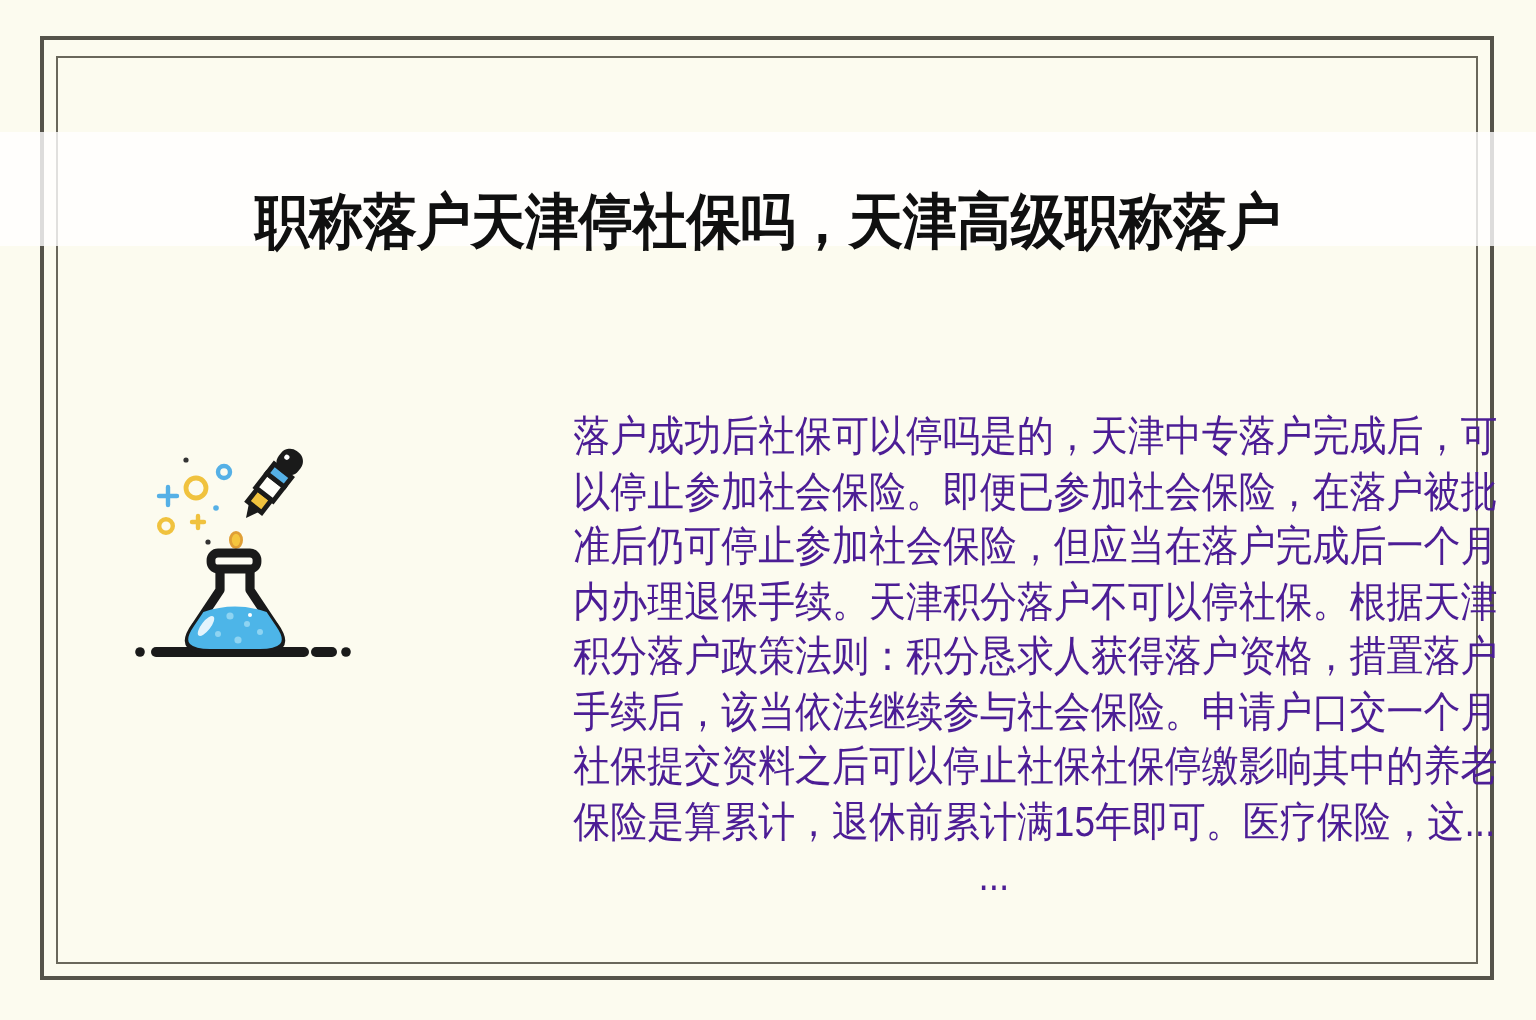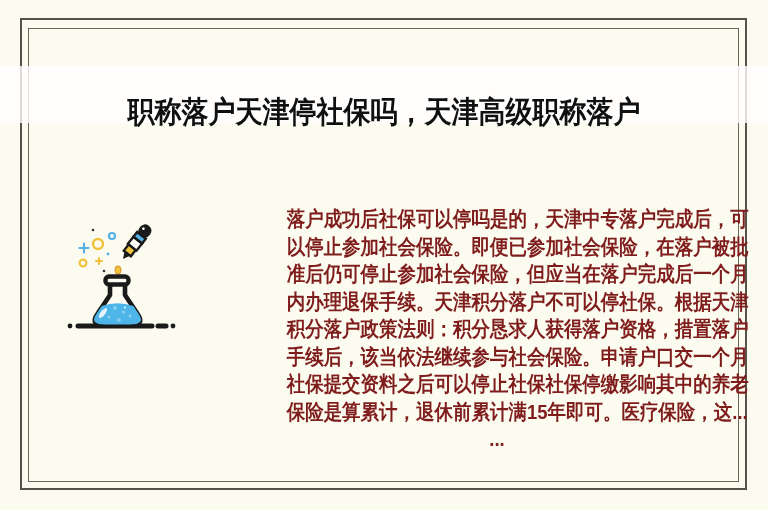--- a/index.html
+++ b/index.html
@@ -44,22 +44,22 @@
   }
   .illustration {
     position: absolute;
     left: 45px; top: 200px;
     width: 200px; height: 160px;
   }
   .article {
     position: absolute;
     left: 258px; top: 205px;
     width: 478px;
-    color: #7f1d1d;
-    font-weight: bold;
+    color: #4c1d95;
+    font-weight: normal;
     font-size: 21px;
     line-height: 27.5px;
     text-align: center;
   }
   .article .line {
     transform: scaleX(0.88);
     transform-origin: 50% 50%;
     white-space: nowrap;
   }
 </style>

